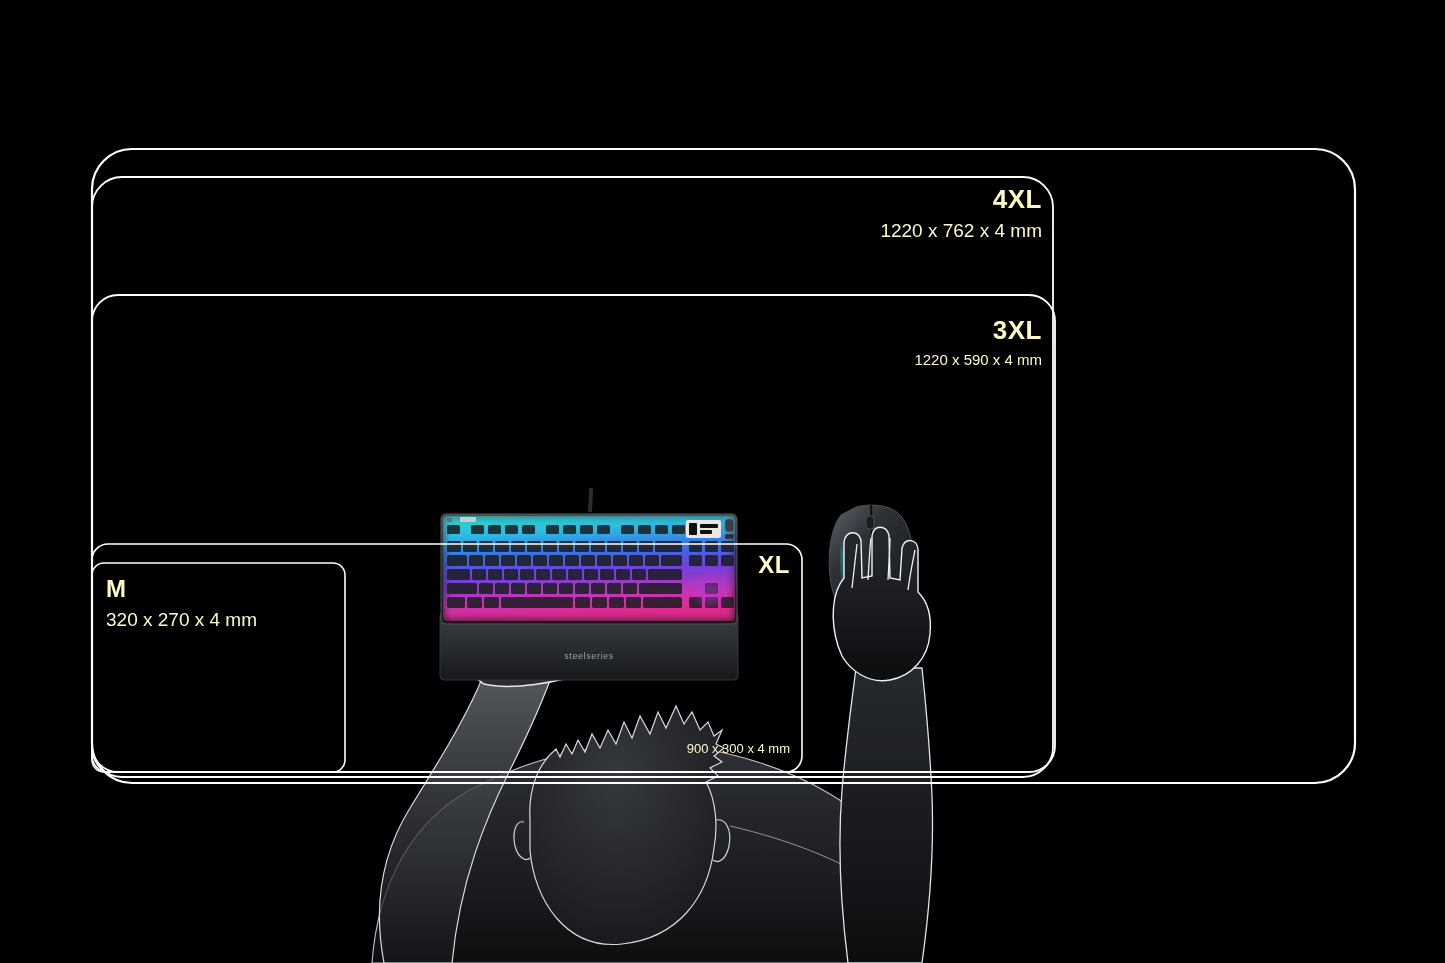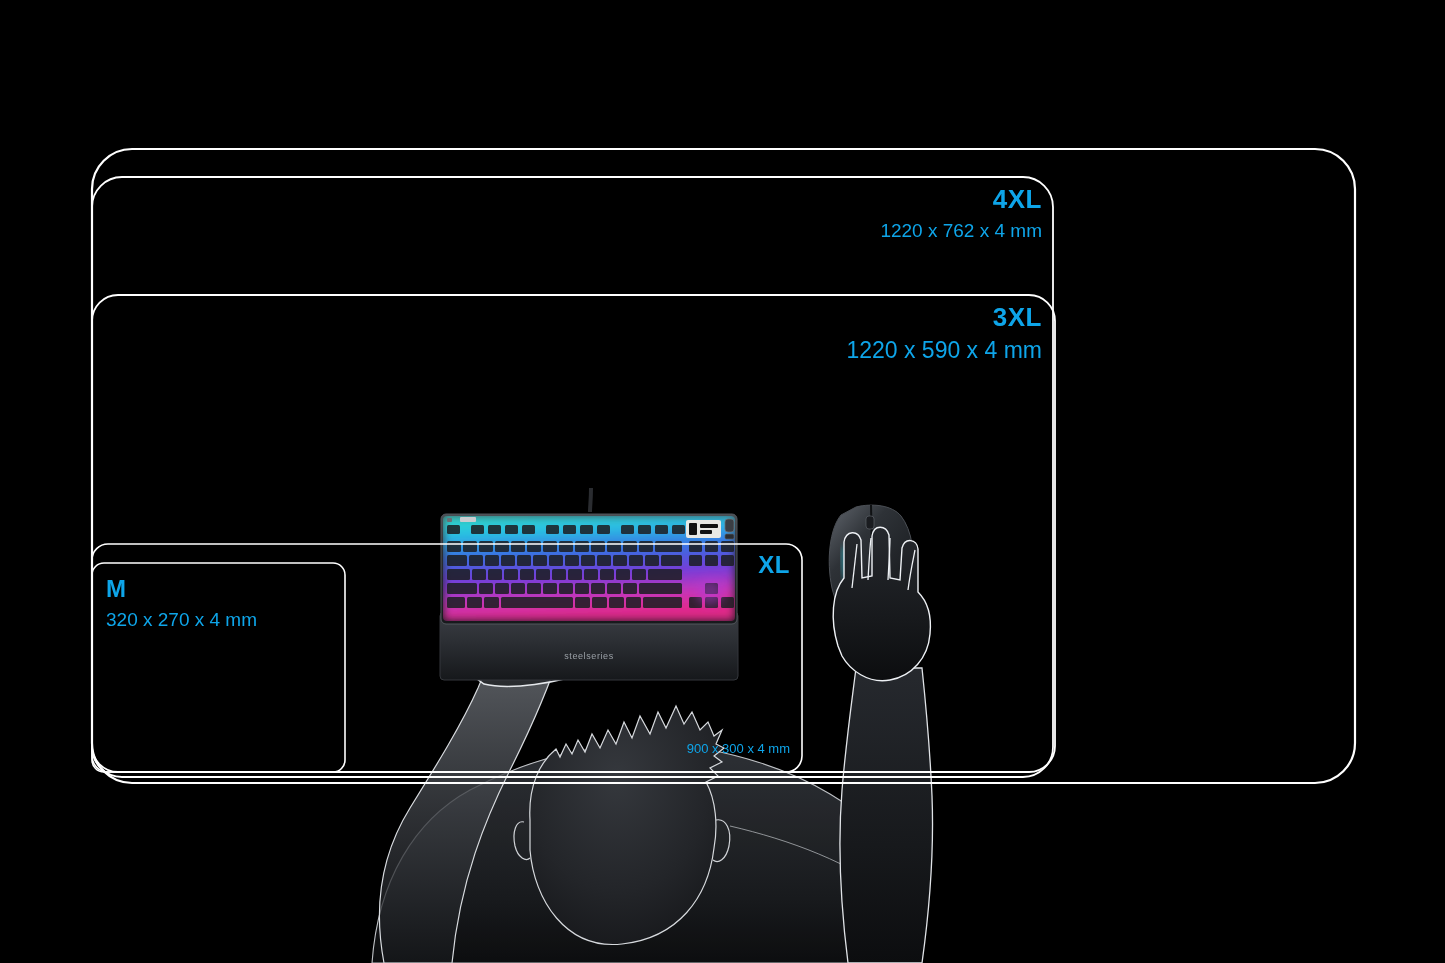--- a/index.html
+++ b/index.html
@@ -20,21 +20,21 @@
   .layer {
     position: absolute;
     left: 0;
     top: 0;
     width: 1445px;
     height: 963px;
   }
   .label-group {
     position: absolute;
     text-align: right;
-    color: #0ea5e9;
+    color: #fef9c3;
     line-height: 1.0;
     white-space: nowrap;
   }
   .label-group.left-align {
     text-align: left;
   }
   .size-name {
     font-weight: bold;
     letter-spacing: 0.5px;
   }
@@ -333,23 +333,23 @@
     <rect x="92" y="544" width="710" height="228" rx="16" fill="none" stroke="#ffffff" stroke-width="1.6"></rect>
     <rect x="92" y="563" width="253" height="209" rx="12" fill="none" stroke="#ffffff" stroke-width="1.6"></rect>
   </svg>
 
 
   <div class="label-group" style="left:786px; top:186px; width:256px;">
     <div class="size-name" style="font-size:26px;">4XL</div>
     <div class="size-dims" style="font-size:19px; margin-top:9px;">1220 x 762 x 4 mm</div>
   </div>
 
-  <div class="label-group" style="left:786px; top:304px; width:256px;">
+  <div class="label-group" style="left:786px; top:317px; width:256px;">
     <div class="size-name" style="font-size:26px;">3XL</div>
-    <div class="size-dims" style="font-size:23px; margin-top:9px;">1220 x 590 x 4 mm</div>
+    <div class="size-dims" style="font-size:15px; margin-top:9px;">1220 x 590 x 4 mm</div>
   </div>
 
   <div class="label-group" style="left:560px; top:553px; width:230px;">
     <div class="size-name" style="font-size:24px;">XL</div>
   </div>
 
   <div class="label-group" style="left:560px; top:742px; width:230px;">
     <div class="size-dims" style="font-size:13px;">900 x 300 x 4 mm</div>
   </div>
 

